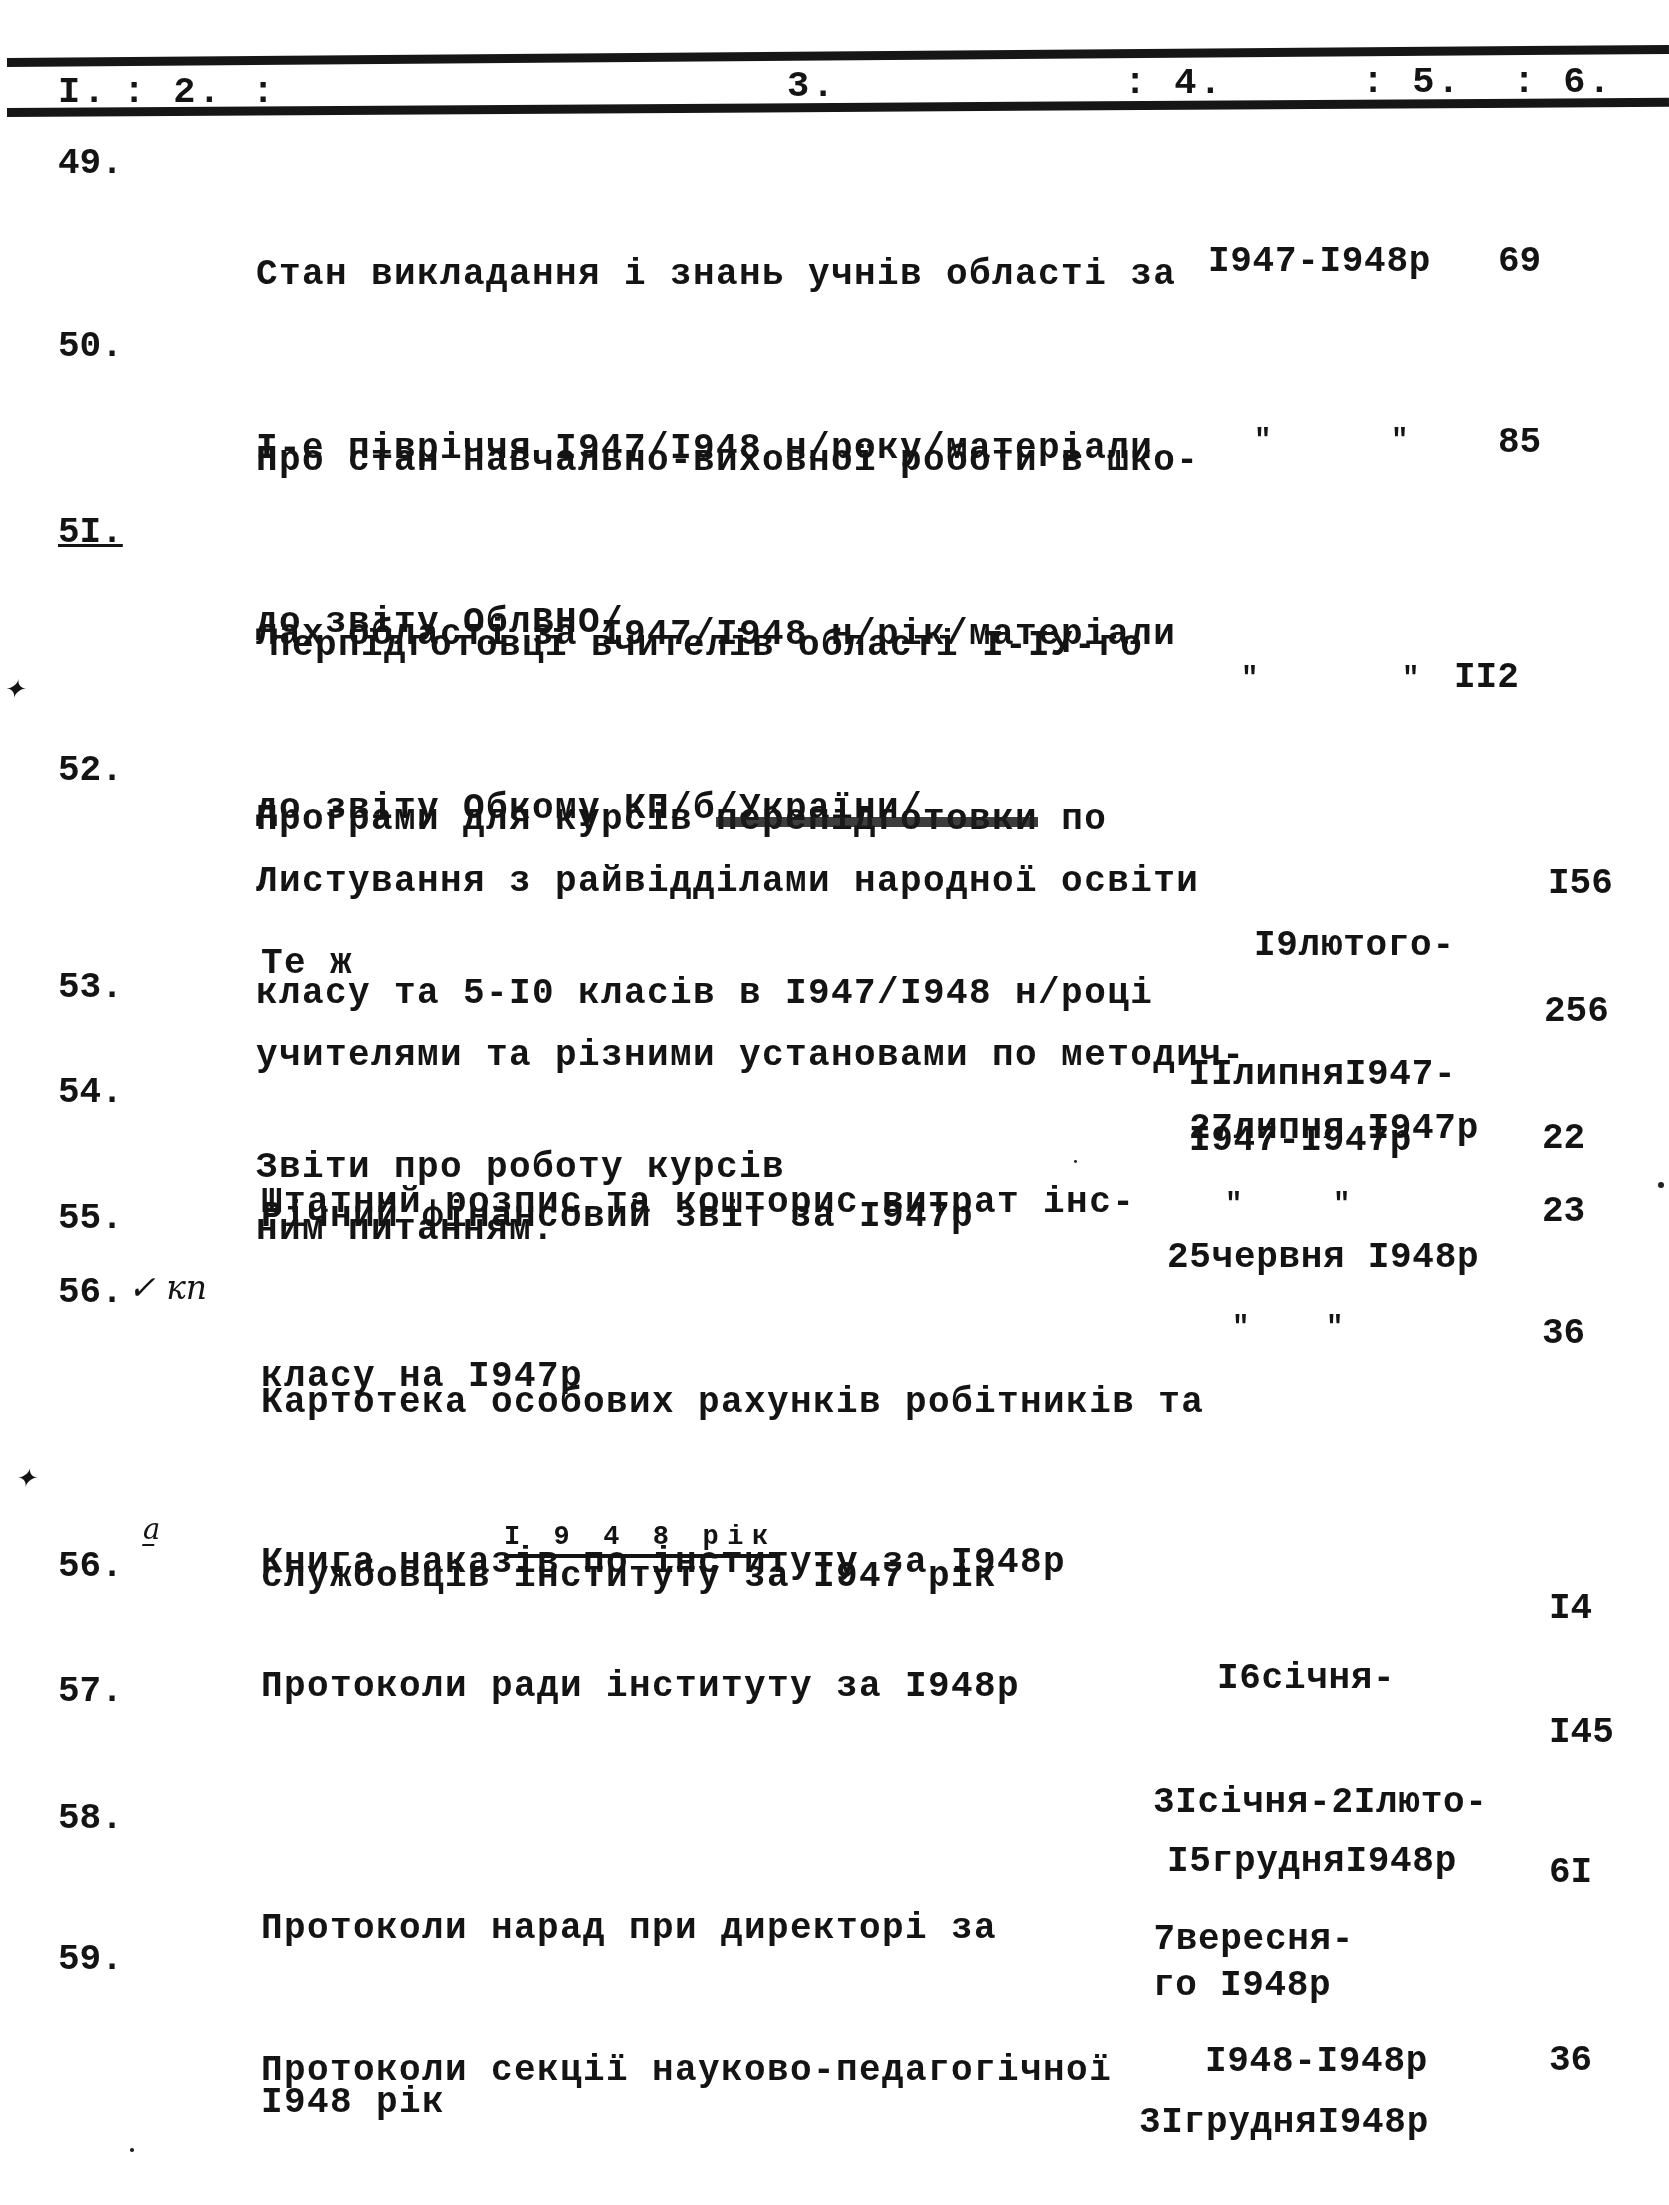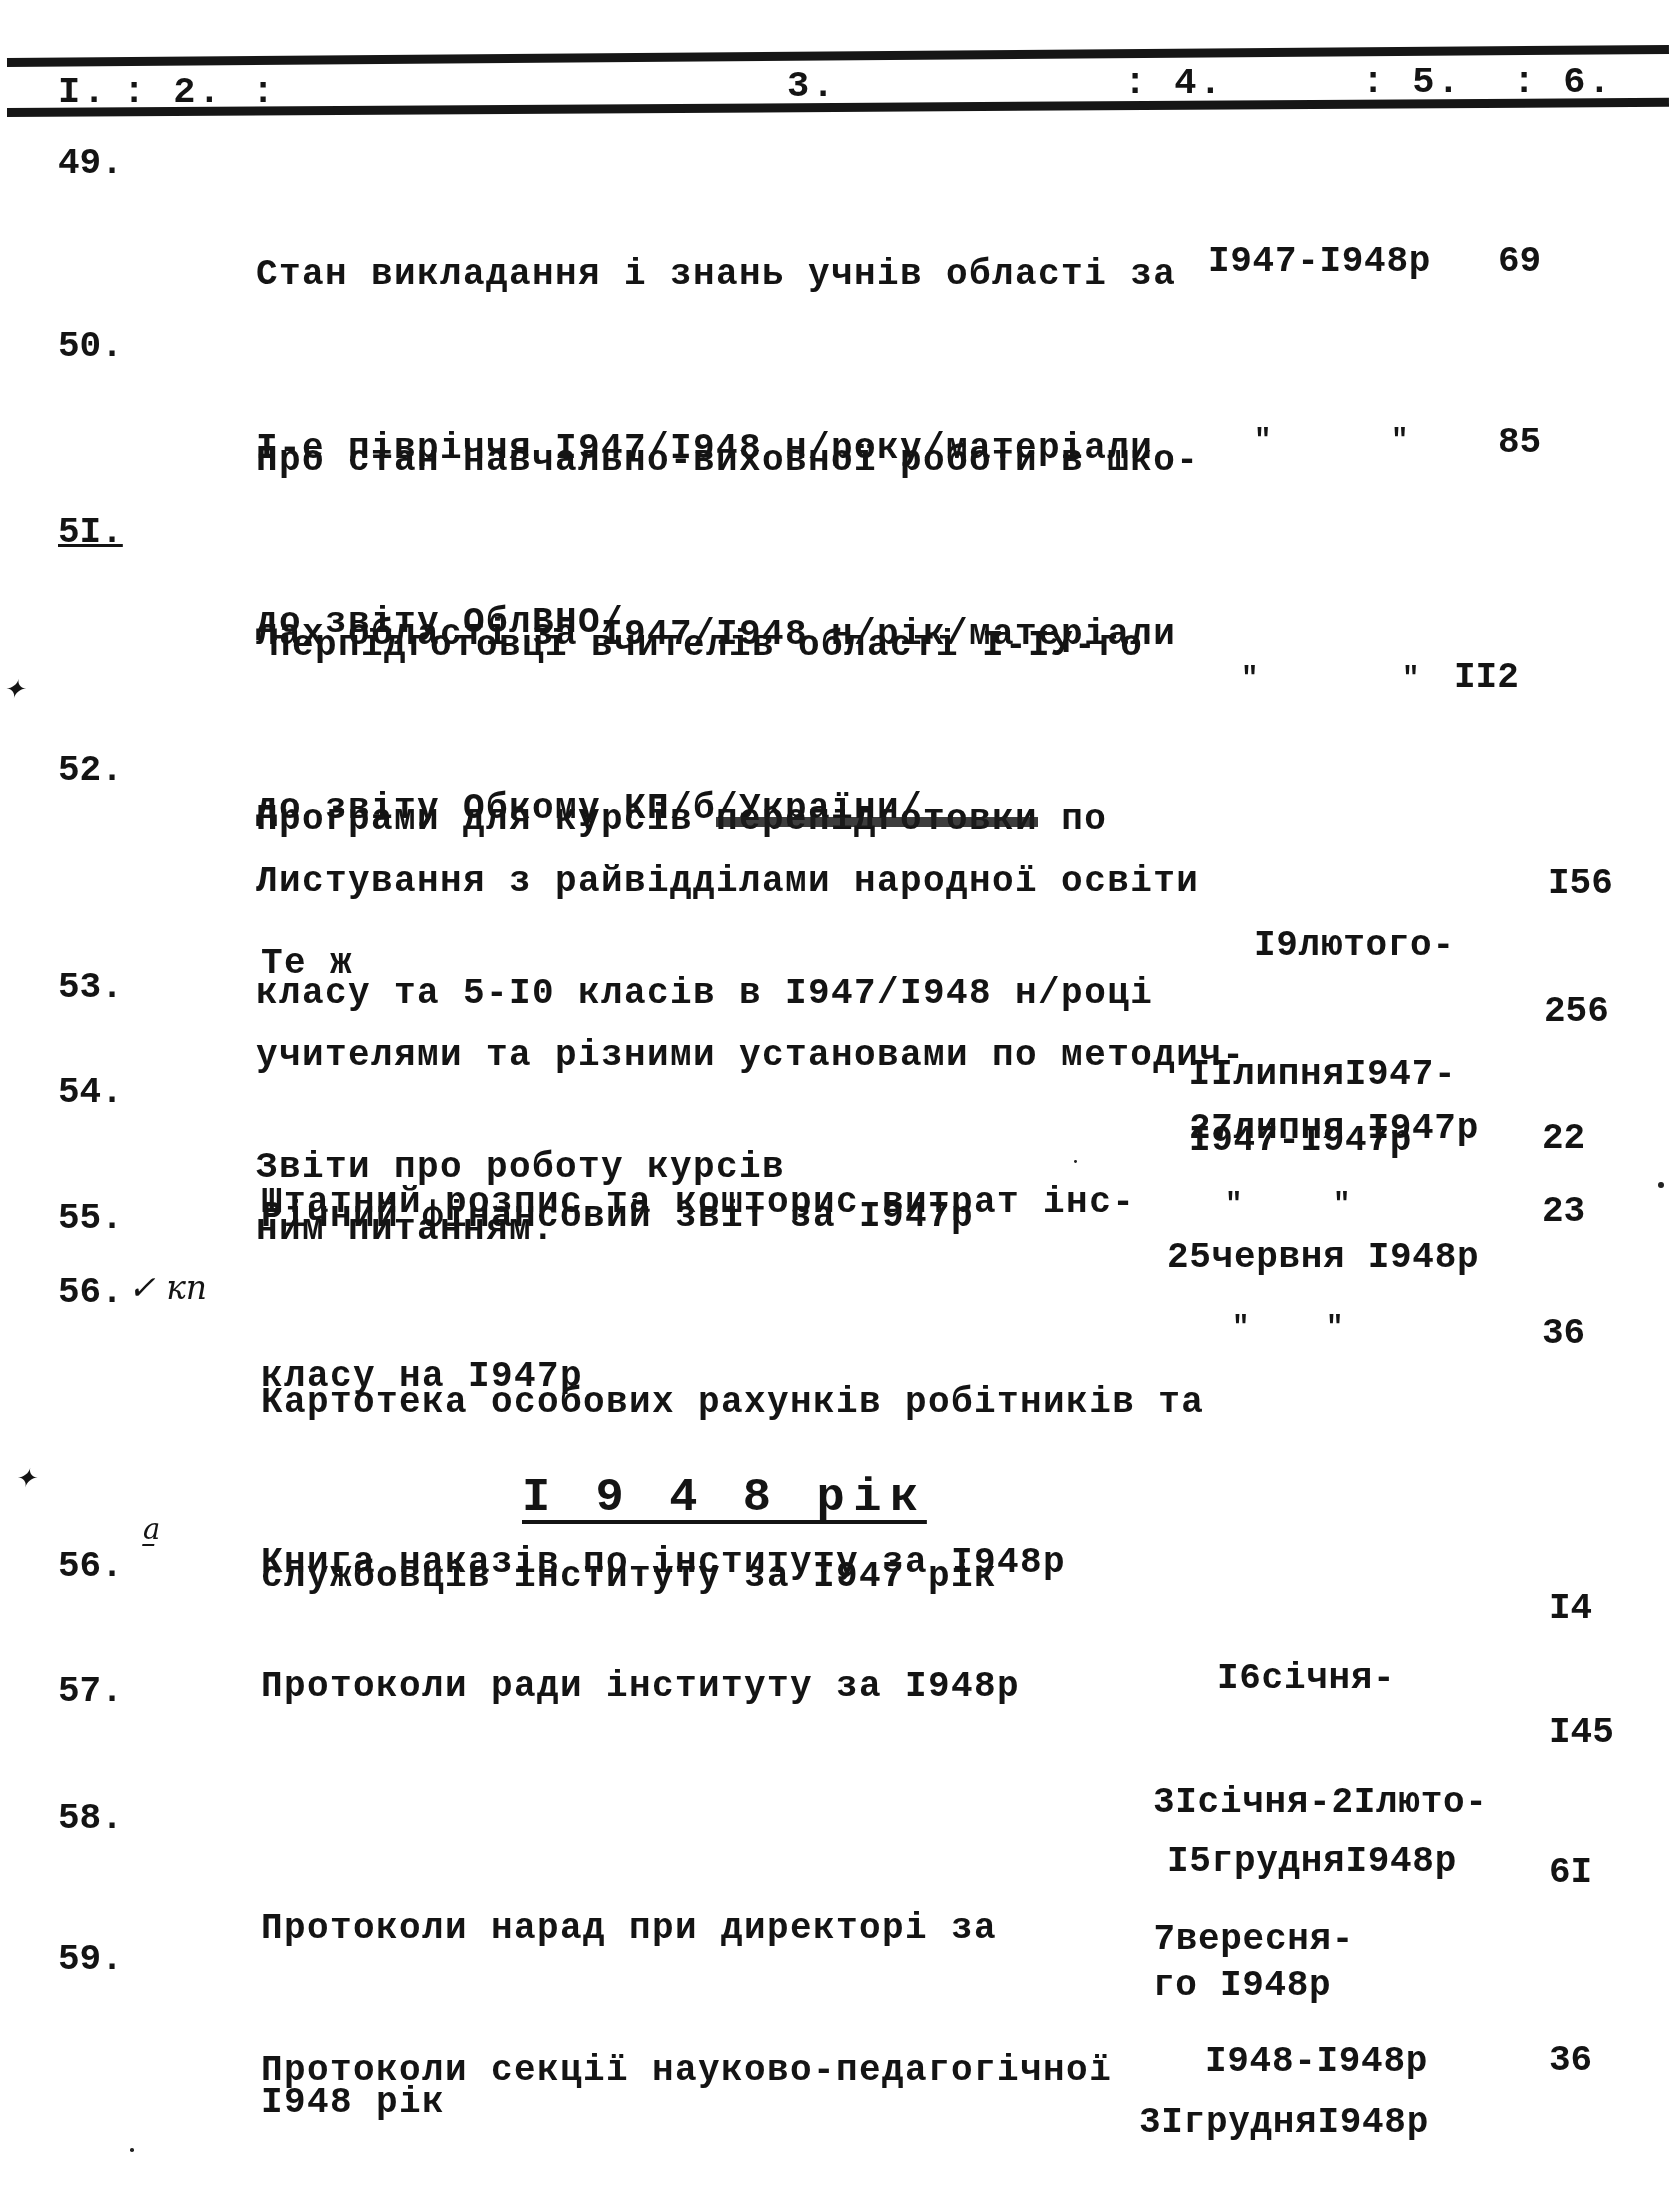--- a/index.html
+++ b/index.html
@@ -8,22 +8,22 @@
   .page { position:absolute; left:0; top:0; width:1669px; height:2205px; }
   .rule { position:absolute; height:8.6px; background:#161616; transform-origin:left center; }
   .hdr { position:absolute; font-size:37px; font-weight:bold; letter-spacing:2.9px; }
   .num { position:absolute; left:58px; font-size:36px; font-weight:bold; }
   .txt { position:absolute; font-size:36px; font-weight:bold; line-height:58px; white-space:pre; letter-spacing:1.4px; }
   .dt  { position:absolute; font-size:36px; font-weight:bold; line-height:61px; white-space:pre; text-align:left; letter-spacing:0.7px; }
   .sh  { position:absolute; font-size:36px; font-weight:bold; }
   .ditto { position:absolute; font-size:29px; font-weight:bold; }
   .strike { position:relative; display:inline-block; }
   .strike::after { content:""; position:absolute; left:0; right:0; top:45%; height:10px; background:#1b1b1b; opacity:0.85; }
-  .section { position:absolute; left:504px; top:1471px; font-size:47px; font-weight:bold; letter-spacing:8.6px;
-             text-decoration:underline; text-decoration-thickness:4.3px; text-underline-offset:10px;margin-left:18px; }
+  .section { position:absolute; left:504px; top:1522px; font-size:27px; font-weight:bold; letter-spacing:8.6px;
+             text-decoration:underline; text-decoration-thickness:4.3px; text-underline-offset:10px; }
   .hand { position:absolute; font-family:"DejaVu Serif",serif; font-style:italic; font-size:33px; }
   .speck { position:absolute; background:#222; border-radius:50%; }
 </style>
 </head>
 <body>
 
 <div class="page">
 
   <div class="rule" style="left:7.2px; top:58px; width:1662px; transform:rotate(-0.45deg);"></div>
   <div class="rule" style="left:7.2px; top:108px; width:1662px; transform:rotate(-0.35deg);"></div>

